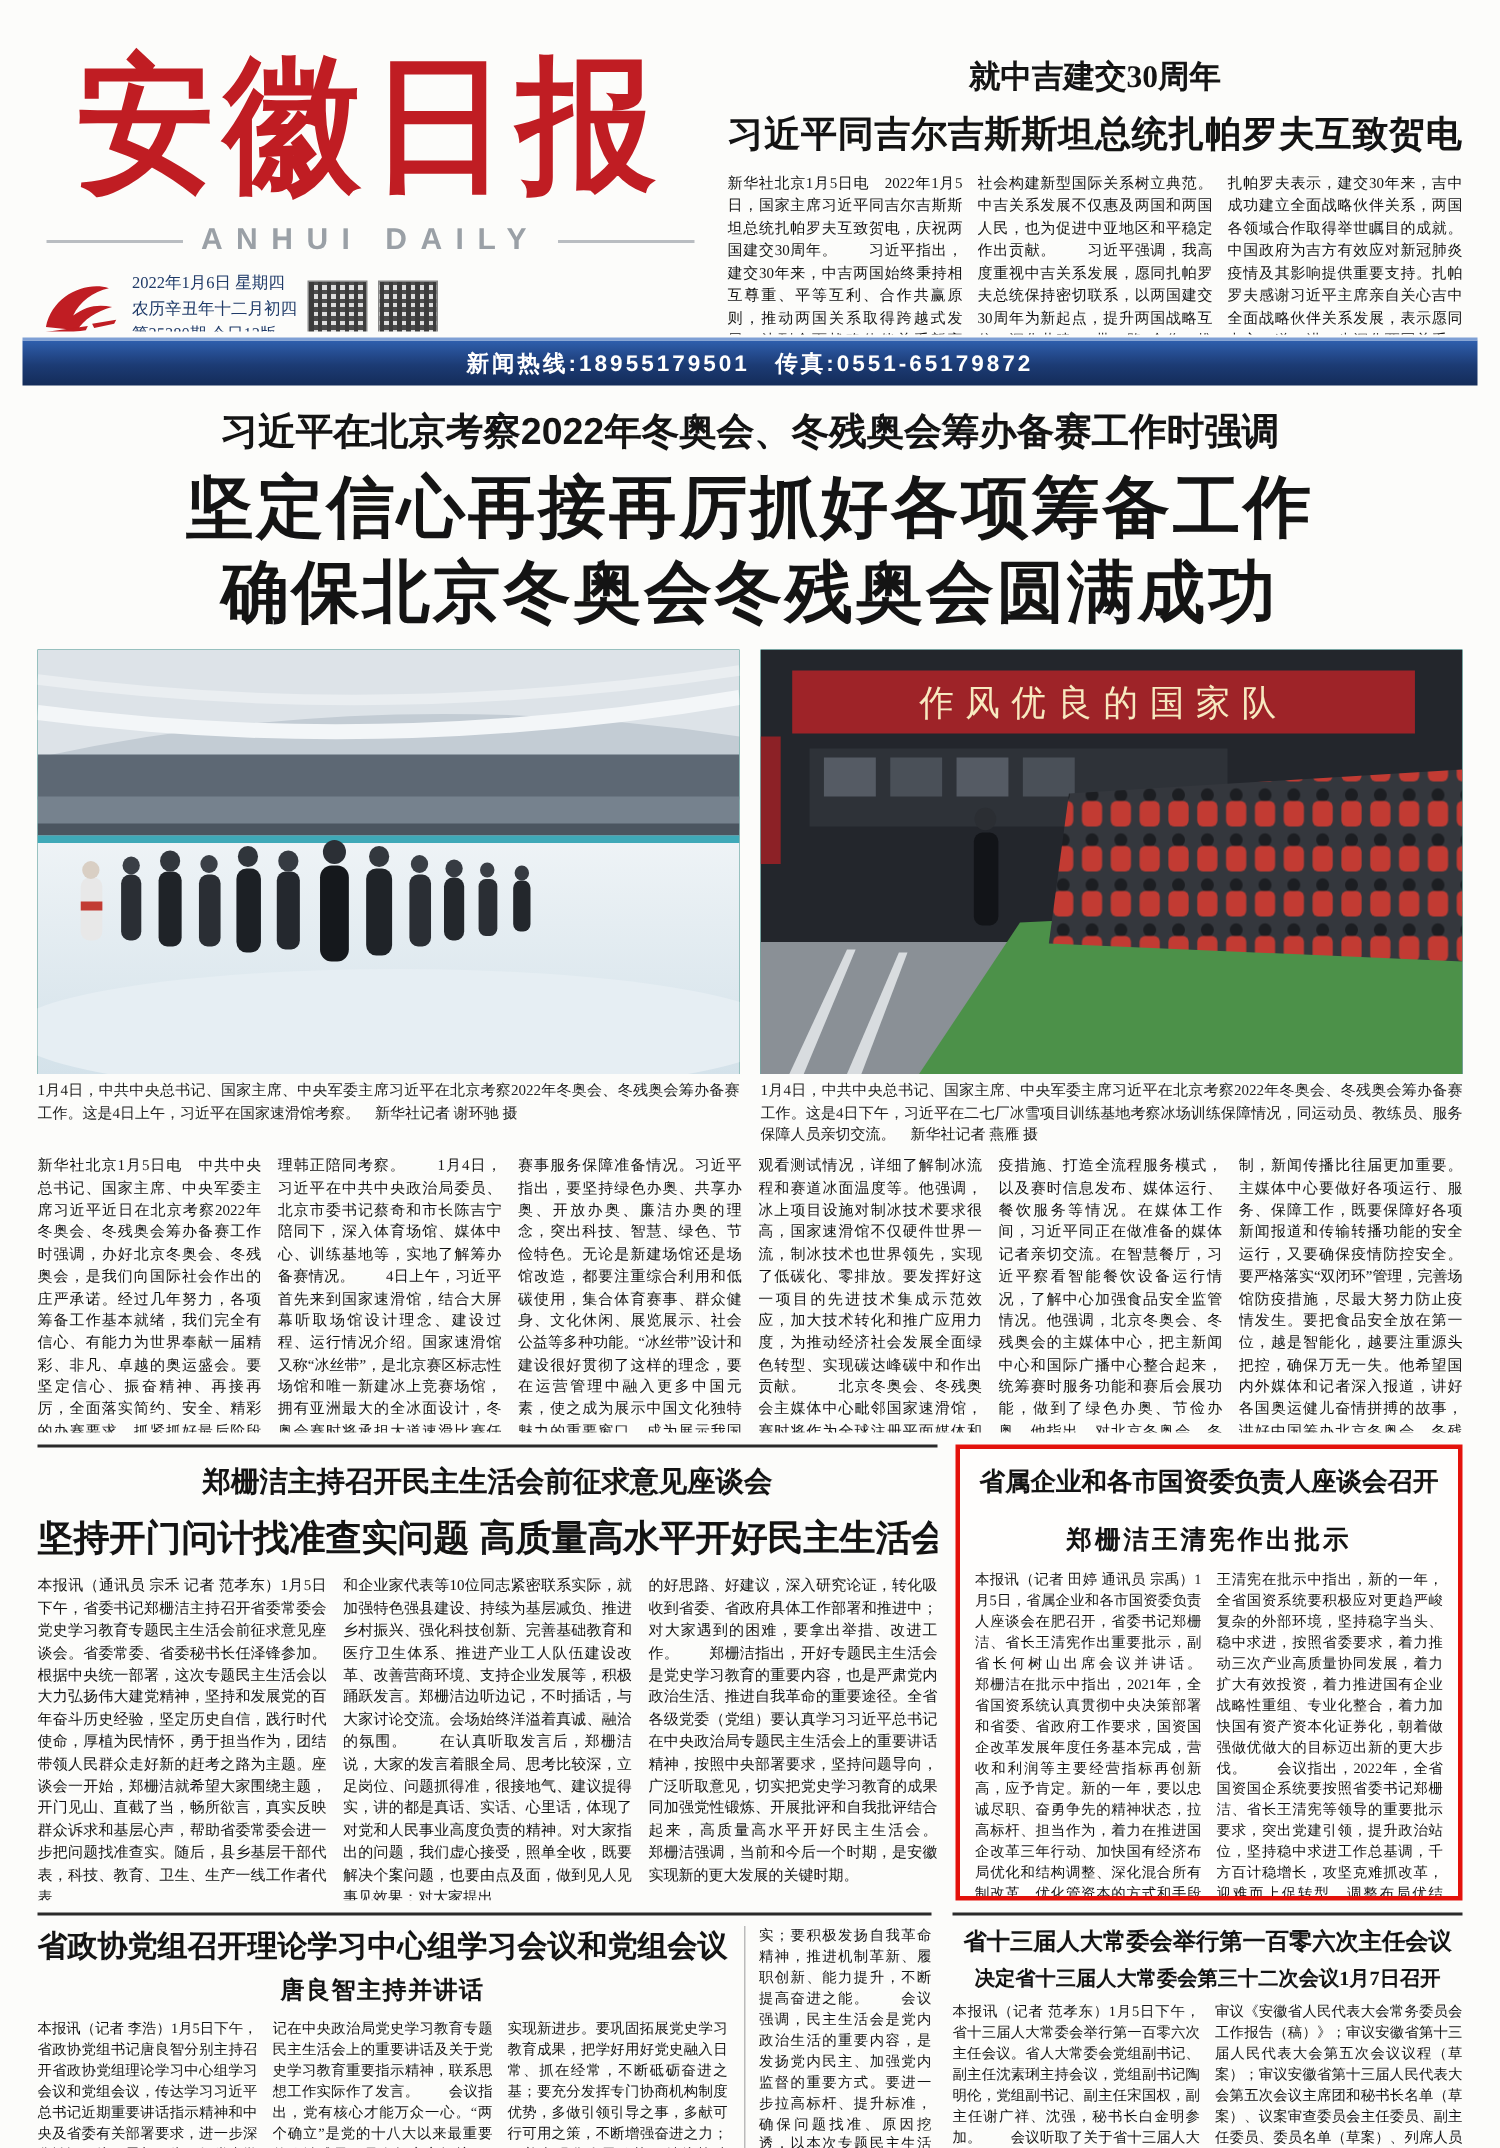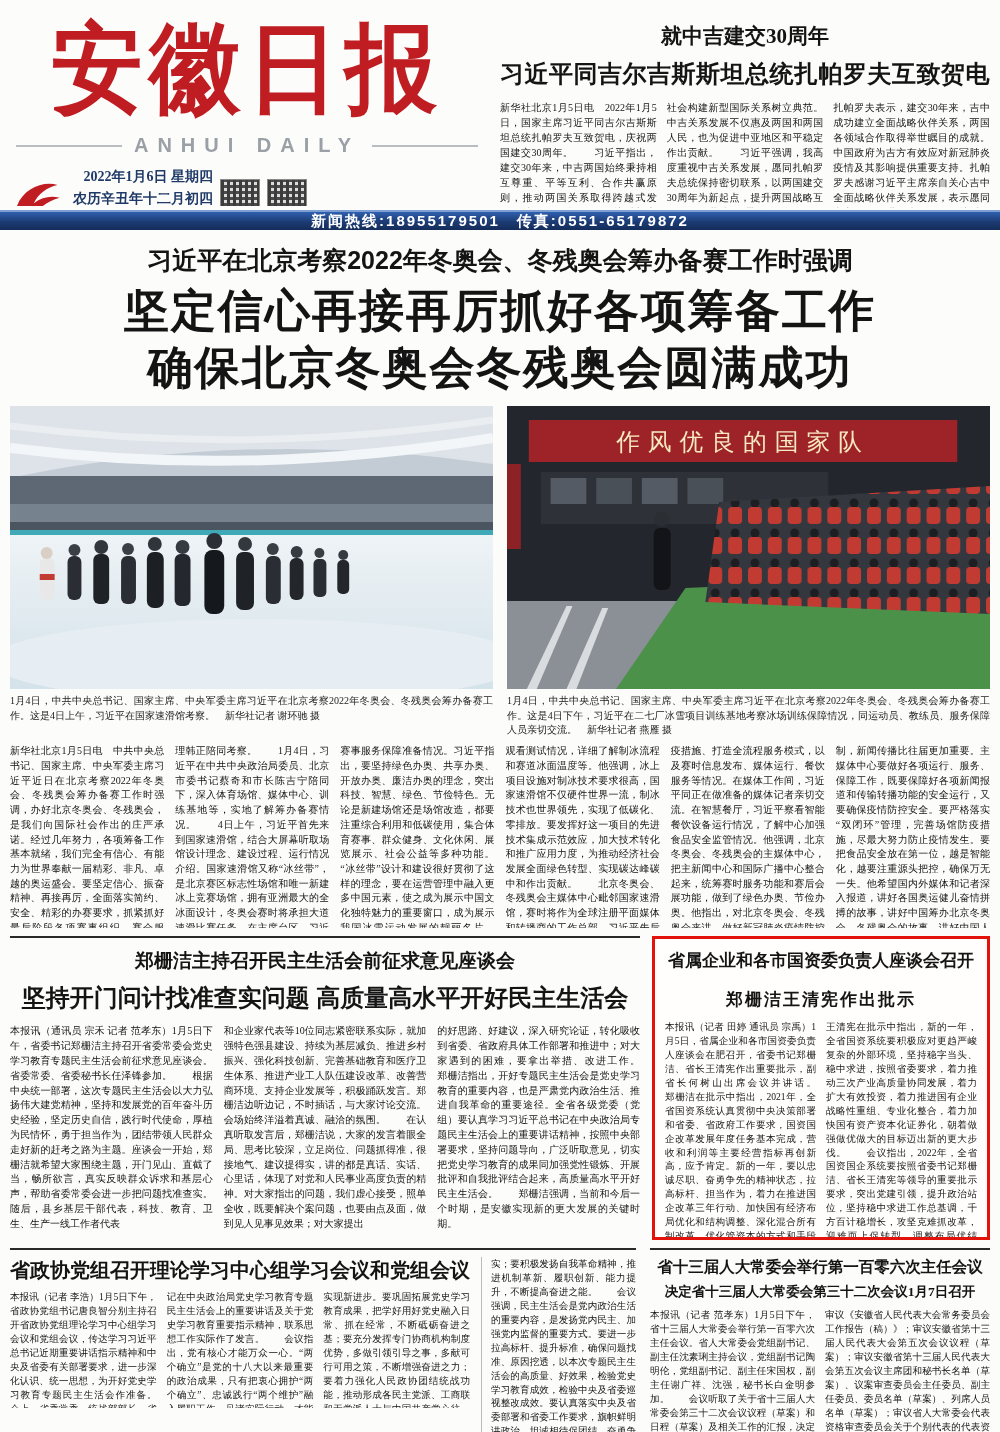--- a/index.html
+++ b/index.html
@@ -1,54 +1,54 @@
 <!DOCTYPE html>
 <html lang="zh"><head>
 <meta charset="utf-8">
 <style>
   * { margin:0; padding:0; box-sizing:border-box; }
   body { background:#e9e9e9; }
   .page {
     width:1000px; height:1432px; margin:0 auto; background:#fcfcfa;
     font-family:"Liberation Serif", serif; color:#141414; overflow:hidden;
-    padding:0;
+    padding:15px;
   }
   
   .masthead { display:flex; padding:4px 10px 0 10px; height:206px; }
   .mast-left { width:488px; overflow:hidden; }
   .logo {
     font-family:"DejaVu Serif", serif; font-weight:bold; font-size:92px;
     line-height:128px; color:#c01d23; text-align:center; letter-spacing:6px;
     transform:scaleY(1.06); white-space:nowrap;
   }
   .logo-en { display:flex; align-items:center; gap:12px; margin:2px 6px 0 6px; }
   .logo-en .line { flex:1; height:2px; background:#b9bdc1; }
   .logo-en .en {
     font-family:"Liberation Sans", sans-serif; font-weight:bold; font-size:20px;
     letter-spacing:9px; color:#9aa0a6; white-space:nowrap;
   }
   .info-row { display:flex; align-items:center; gap:7px; margin-top:9px; overflow:hidden; }
-  .date-block { font-size:14px; font-weight:bold; color:#1f3a68; line-height:1.55; white-space:nowrap; text-align:right; }
+  .date-block { font-size:11px; font-weight:normal; color:#1f3a68; line-height:1.55; white-space:nowrap; text-align:left; }
   .qr { width:40px; height:40px; border:1px solid #888;
         background:
           repeating-linear-gradient(0deg, rgba(60,60,60,.9) 0 3px, transparent 3px 6px),
           repeating-linear-gradient(90deg, #3c3c3c 0 3px, #dcdcdc 3px 6px); }
   .pub-block { font-size:9px; font-weight:bold; color:#1f3a68; line-height:1.7; white-space:nowrap; text-align:center; overflow:hidden; }
   .mast-right { flex:1; padding:6px 0 0 16px; }
   .greet-kicker { text-align:center; font-weight:bold; font-size:21px; margin:12px 0 8px; }
   .greet-headline {
     text-align:center; font-family:"Liberation Sans", sans-serif; font-weight:900;
     font-size:24px; white-space:nowrap; margin-bottom:10px; letter-spacing:0.5px;
   }
   .cols { display:flex; text-align:justify; overflow:hidden; }
   .cols > div { flex:1; overflow:hidden; }
   .greet-cols { gap:10px; height:108px; font-size:10px; line-height:1.5; }
   
   .hotline-bar {
-    height:20px; margin-top:4px; background:linear-gradient(#2f5fae 0%, #1c3b74 55%, #142c59 100%);
+    height:32px; margin-top:4px; background:linear-gradient(#2f5fae 0%, #1c3b74 55%, #142c59 100%);
     color:#fff; font-family:"Liberation Sans", sans-serif; font-weight:bold; font-size:15px;
     display:flex; align-items:center; justify-content:center; letter-spacing:2px;
     border-top:2px solid #7e9fd4;
   }
   
   .lead { padding:8px 10px 0 10px; }
   .lead-kicker { text-align:center; font-family:"Liberation Sans", sans-serif; font-weight:800; font-size:25px; margin:6px 0 6px; }
   .lead-h { text-align:center; font-family:"Liberation Sans", sans-serif; font-weight:900; font-size:45px; line-height:1.26; letter-spacing:2px; white-space:nowrap; }
   .photos { display:flex; gap:14px; margin-top:10px; }
   .photos figure { flex:1; }
@@ -240,20 +240,21 @@
         <div>本报讯（记者 田婷 通讯员 宗禹）1月5日，省属企业和各市国资委负责人座谈会在肥召开，省委书记郑栅洁、省长王清宪作出重要批示，副省长何树山出席会议并讲话。　　郑栅洁在批示中指出，2021年，全省国资系统认真贯彻中央决策部署和省委、省政府工作要求，国资国企改革发展年度任务基本完成，营收和利润等主要经营指标再创新高，应予肯定。新的一年，要以忠诚尽职、奋勇争先的精神状态，拉高标杆、担当作为，着力在推进国企改革三年行动、加快国有经济布局优化和结构调整、深化混合所有制改革、优化管资本的方式和手段等方面聚力用劲，不断增强国有经济竞争力、创新力、控制力、影响力、抗风险能力，全面加强党的领导和党的建设，以高质量党建引领高质量发展，以优异成绩迎接党的二十大胜利召开。</div>
         <div>王清宪在批示中指出，新的一年，全省国资系统要积极应对更趋严峻复杂的外部环境，坚持稳字当头、稳中求进，按照省委要求，着力推动三次产业高质量协同发展，着力扩大有效投资，着力推进国有企业战略性重组、专业化整合，着力加快国有资产资本化证券化，朝着做强做优做大的目标迈出新的更大步伐。　　会议指出，2022年，全省国资国企系统要按照省委书记郑栅洁、省长王清宪等领导的重要批示要求，突出党建引领，提升政治站位，坚持稳中求进工作总基调，千方百计稳增长，攻坚克难抓改革，迎难而上促转型，调整布局优结构，强化监管防风险，为全省发展作出新的贡献。当前正值岁末年初，要加强经济运行调度，奋力夺取“开门红”，扎实做好疫情防控、走访慰问、安全生产和信访维稳等工作，切实维护全省社会大局稳定。</div>
       </div>
     </aside>
   </section>
 
   <section class="bottom-row">
     <article class="cppcc">
       <div class="cppcc-main">
         <div class="cppcc-h">省政协党组召开理论学习中心组学习会议和党组会议</div>
+        <div class="cppcc-sub">唐良智主持并讲话</div>
         <div class="cols cppcc-cols">
           <div>本报讯（记者 李浩）1月5日下午，省政协党组书记唐良智分别主持召开省政协党组理论学习中心组学习会议和党组会议，传达学习习近平总书记近期重要讲话指示精神和中央及省委有关部署要求，进一步深化认识、统一思想，为开好党史学习教育专题民主生活会作准备。　　会上，省委常委、统战部部长、省政协党组副书记张西明，党组副书记、副主席邓向阳、刘莉、肖超英围绕习近平总书</div>
           <div>记在中央政治局党史学习教育专题民主生活会上的重要讲话及关于党史学习教育重要指示精神，联系思想工作实际作了发言。　　会议指出，党有核心才能万众一心。“两个确立”是党的十八大以来最重要的政治成果，只有把衷心拥护“两个确立”、忠诚践行“两个维护”融入履职工作、见诸实际行动，才能在奋进新征程、建功新时代中，不断推进政协事业取得新发展、</div>
           <div>实现新进步。要巩固拓展党史学习教育成果，把学好用好党史融入日常、抓在经常，不断砥砺奋进之基；要充分发挥专门协商机构制度优势，多做引领引导之事，多献可行可用之策，不断增强奋进之力；要着力强化人民政协团结统战功能，推动形成各民主党派、工商联和无党派人士与中国共产党心往一处想、劲往一处使的良好局面，不断凝聚奋进之势；要深入践行人民至上理念，围绕事关人民群</div>
         </div>
       </div>
       <div class="cppcc-side">实；要积极发扬自我革命精神，推进机制革新、履职创新、能力提升，不断提高奋进之能。　　会议强调，民主生活会是党内政治生活的重要内容，是发扬党内民主、加强党内监督的重要方式。要进一步拉高标杆、提升标准，确保问题找准、原因挖透，以本次专题民主生活会的高质量、好效果，检验党史学习教育成效，检验中央及省委巡视整改成效。要认真落实中央及省委部署和省委工作要求，旗帜鲜明讲政治，坦诚相待促团结，奋勇争先善作为，勤政廉洁树新风，推动省政协工作不断创新前进。　　省政协党组和班子成员孙云飞、姚玉舟、夏涛、李修松、牛立文、韩军、孙丽芳、郑宏、李和平出席会议。</div>
     </article>
 
     <article class="npc">

